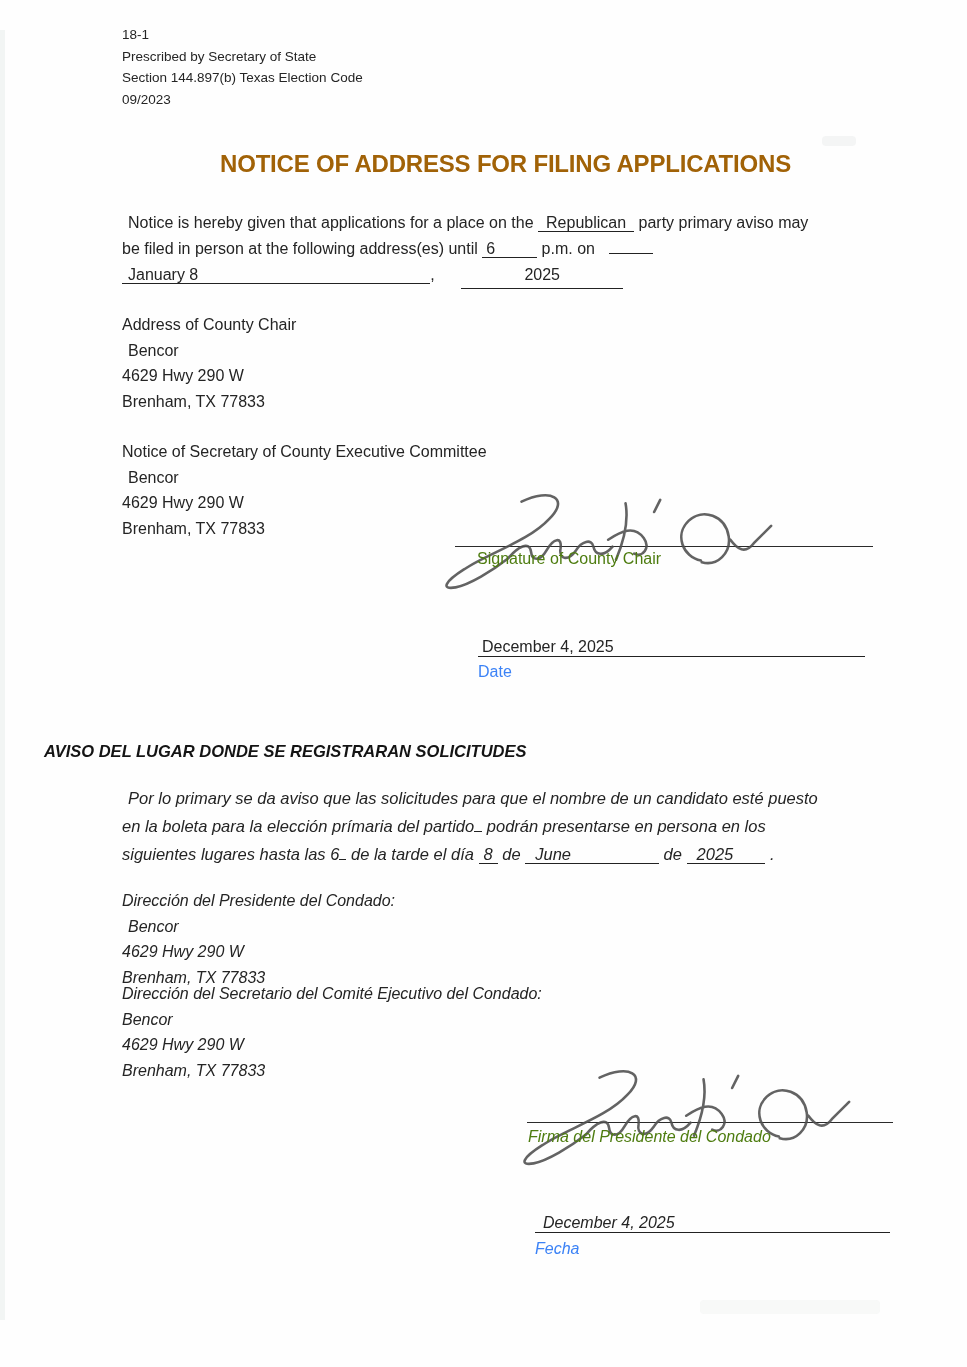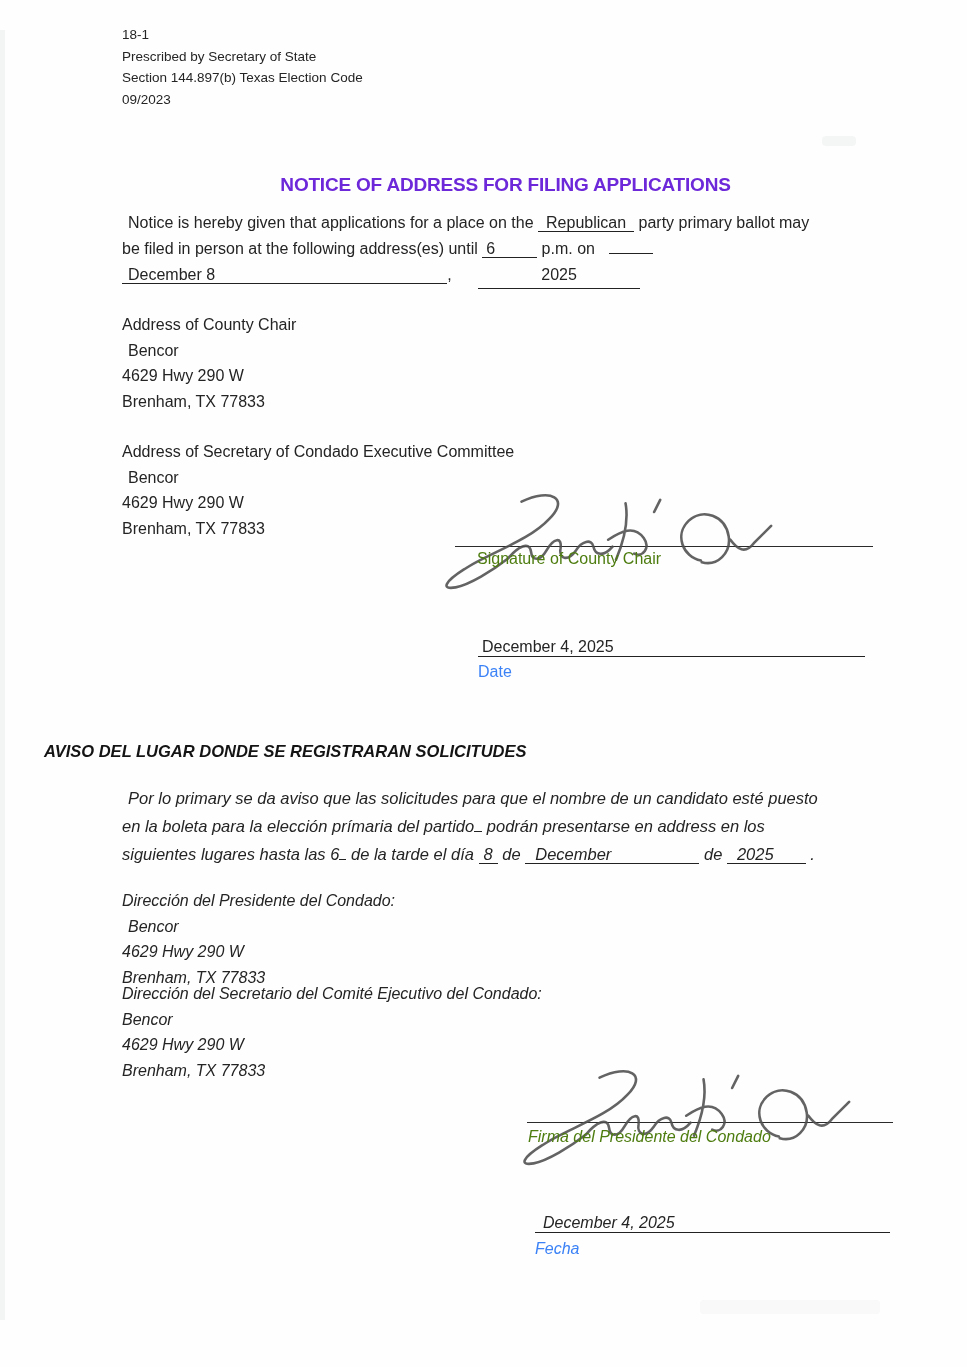--- a/index.html
+++ b/index.html
@@ -13,22 +13,22 @@
   }
   
   .edge-strip{position:absolute;left:0;top:30px;width:5px;height:1290px;background:#edf1ef;opacity:.7;}
   .smudge{position:absolute;background:#f1f3f2;border-radius:4px;opacity:.8;}
 
   .abs{position:absolute;margin-top:14px;}
 
   .hdr{left:122px;top:10px;font-size:13.5px;line-height:21.5px;color:#252525;}
   .hdr div{white-space:nowrap;}
 
-  .title-en{left:44px;right:0;top:160px;text-align:center;
-    font-size:19px;font-weight:bold;color:#6d28d9;letter-spacing:-0.2px;}
+  .title-en{left:44px;right:0;top:136px;text-align:center;
+    font-size:24px;font-weight:bold;color:#a16207;letter-spacing:-0.2px;}
 
   .para-en{left:122px;top:196px;width:790px;font-size:16px;line-height:26px;color:#242424;}
   .para-en .line1{padding-left:6px;}
 
   .u{border-bottom:1.6px solid #222;}
   .blank{display:inline-block;border-bottom:1.6px solid #222;height:15px;vertical-align:baseline;}
   .u2025{display:inline-block;width:162px;text-align:center;border-bottom:1.6px solid #222;}
 
   .addr-block{font-size:16px;line-height:25.5px;color:#242424;}
   .addr-block .indent{padding-left:6px;}
@@ -68,43 +68,43 @@
     <div>Section 144.897(b) Texas Election Code</div>
     <div>09/2023</div>
   </div>
 
   <div class="abs title-en">NOTICE OF ADDRESS FOR FILING APPLICATIONS</div>
 
   <div class="abs para-en">
     <div class="line1">
       <span>Notice is hereby given that applications for a place on the</span>
       <span class="u" style="padding:0 8px;">Republican</span>
-      <span>party primary ballot may</span>
+      <span>party primary aviso may</span>
     </div>
     <div>
       <span>be filed in person at the following address(es) until</span>
       <span class="u" style="padding-left:4px;padding-right:42px;">6</span>
       <span>p.m. on</span>
       <span class="blank" style="width:44px;margin-left:10px;"></span>
     </div>
     <div>
-      <span class="u" style="padding-left:6px;padding-right:232px;">December 8</span><span>,</span>
+      <span class="u" style="padding-left:6px;padding-right:232px;">January 8</span><span>,</span>
       <span class="u2025" style="margin-left:22px;">2025</span>
     </div>
   </div>
 
   <div class="abs addr-block" style="left:122px;top:298px;">
     <div>Address of County Chair</div>
     <div class="indent">Bencor</div>
     <div>4629 Hwy 290 W</div>
     <div>Brenham, TX 77833</div>
   </div>
 
   <div class="abs addr-block" style="left:122px;top:425px;">
-    <div>Address of Secretary of Condado Executive Committee</div>
+    <div>Notice of Secretary of County Executive Committee</div>
     <div class="indent">Bencor</div>
     <div>4629 Hwy 290 W</div>
     <div>Brenham, TX 77833</div>
   </div>
 
   <div class="sigline" style="left:455px;top:529px;width:418px;height:17px;"></div>
   <svg class="sig sigwrap" style="left:438px;top:486px;" width="382" height="104" viewBox="0 0 440 120">
     <path d="M 96 18 C 130 2 152 14 128 38 C 104 64 56 78 30 96 C 8 110 2 120 20 117 C 36 114 62 98 80 84 C 92 70 105 63 107 76 C 108 86 117 88 125 74 C 133 60 143 58 141 72 C 139 84 149 88 159 74 C 165 64 177 60 179 70 C 181 80 191 82 201 70"></path>
     <path d="M 216 20 C 220 42 213 66 205 85 M 196 62 C 211 52 226 45 237 60 C 245 71 236 83 226 78"></path>
     <path d="M 249 30 L 256 16"></path>
@@ -116,28 +116,28 @@
     <span class="u" style="width:387px;padding-left:4px;box-sizing:border-box;">December 4, 2025</span>
     <div class="date-label" style="margin-top:6px;">Date</div>
   </div>
 
   <div class="abs title-es">AVISO DEL LUGAR DONDE SE REGISTRARAN SOLICITUDES</div>
 
   <div class="abs para-es">
     <div class="line1">Por lo primary se da aviso que las solicitudes para que el nombre de un candidato esté puesto</div>
     <div>
       <span>en la boleta para la elección prímaria del partido</span><span class="blank" style="width:8px;"></span>
-      <span>podrán presentarse en address en los</span>
+      <span>podrán presentarse en persona en los</span>
     </div>
     <div>
       <span>siguientes lugares hasta las 6</span><span class="blank" style="width:7px;"></span>
       <span>de la tarde el día</span>
       <span class="u" style="padding:0 5px;">8</span>
       <span>de</span>
-      <span class="u" style="padding-left:10px;padding-right:88px;">December</span>
+      <span class="u" style="padding-left:10px;padding-right:88px;">June</span>
       <span>de</span>
       <span class="u" style="padding-left:10px;padding-right:32px;">2025</span>
       <span>.</span>
     </div>
   </div>
 
   <div class="abs addr-block it" style="left:122px;top:874px;">
     <div>Dirección del Presidente del Condado:</div>
     <div class="indent">Bencor</div>
     <div>4629 Hwy 290 W</div>

